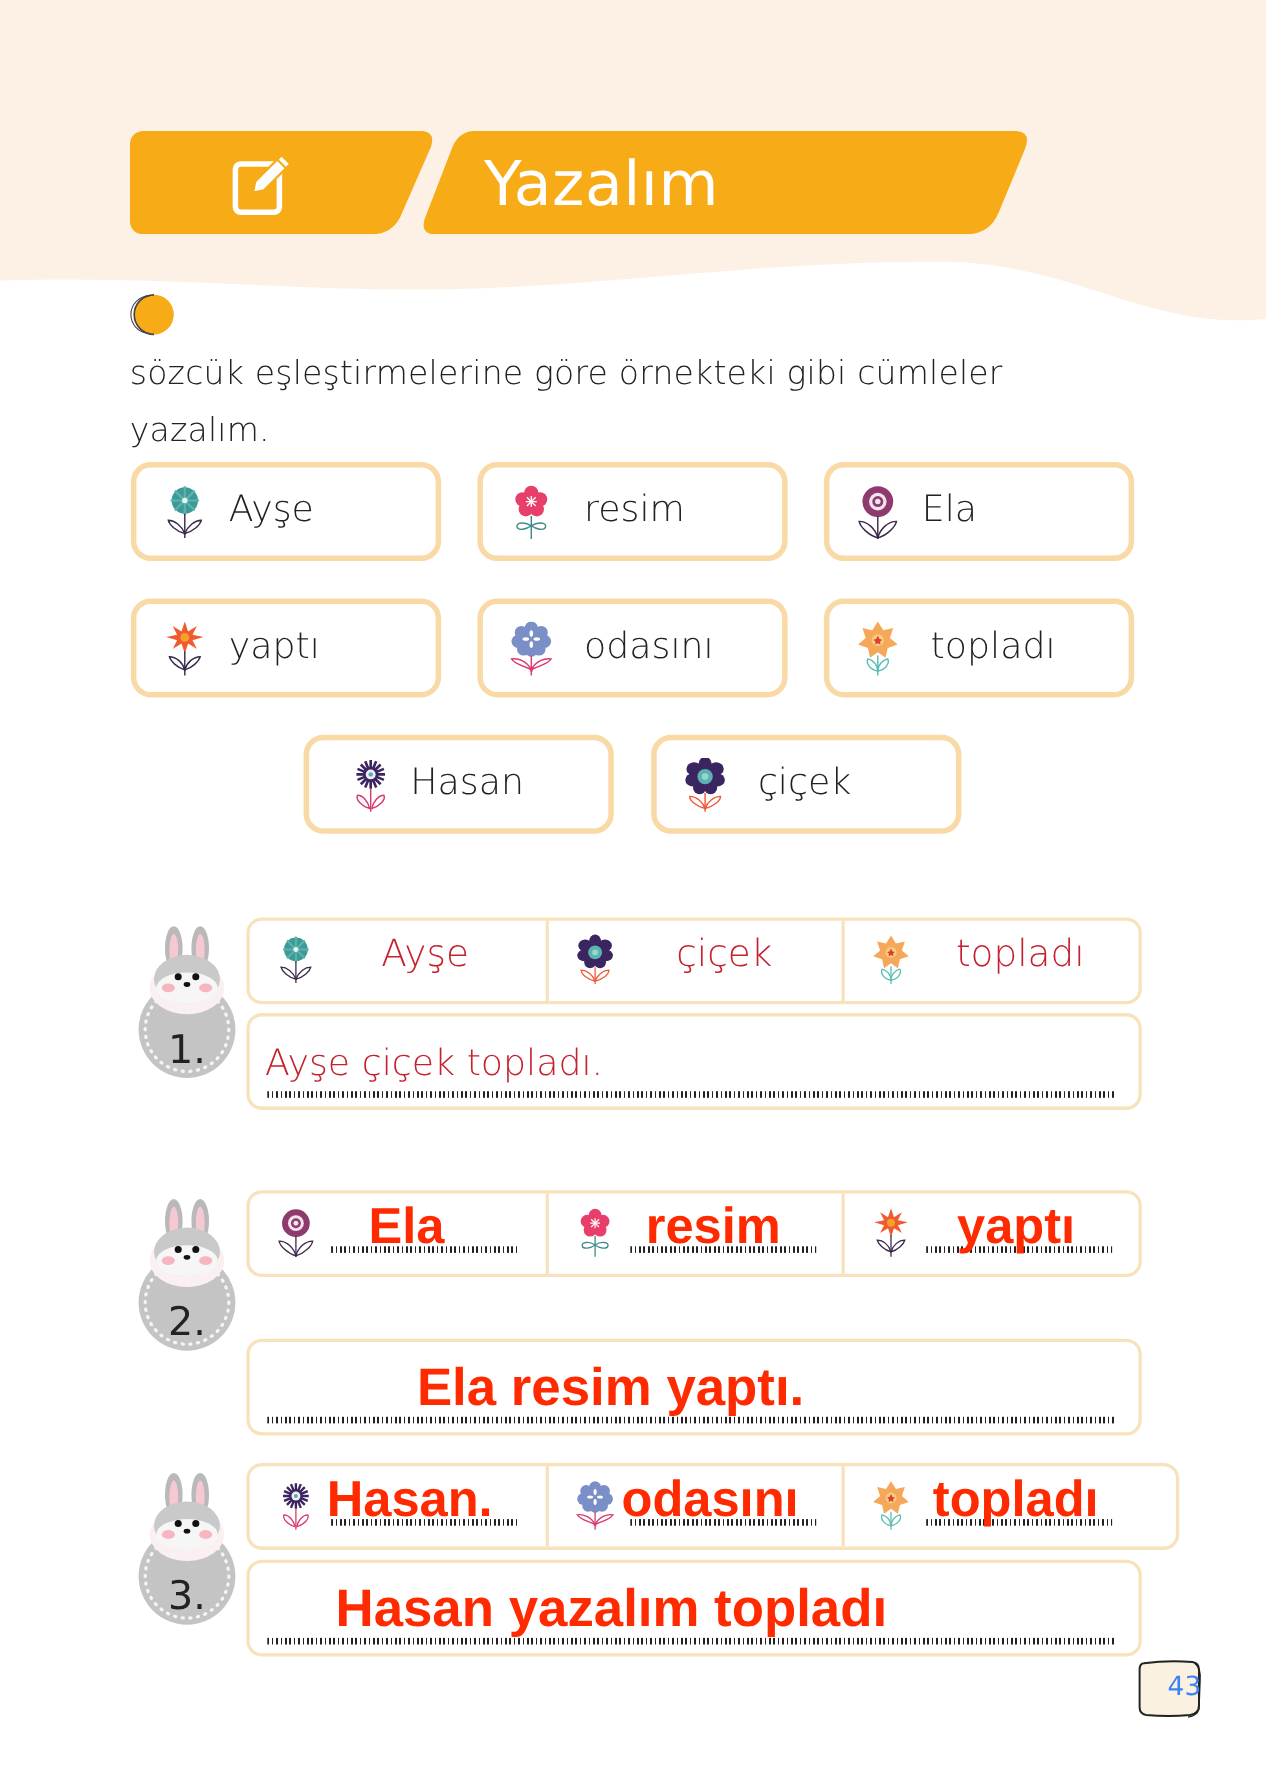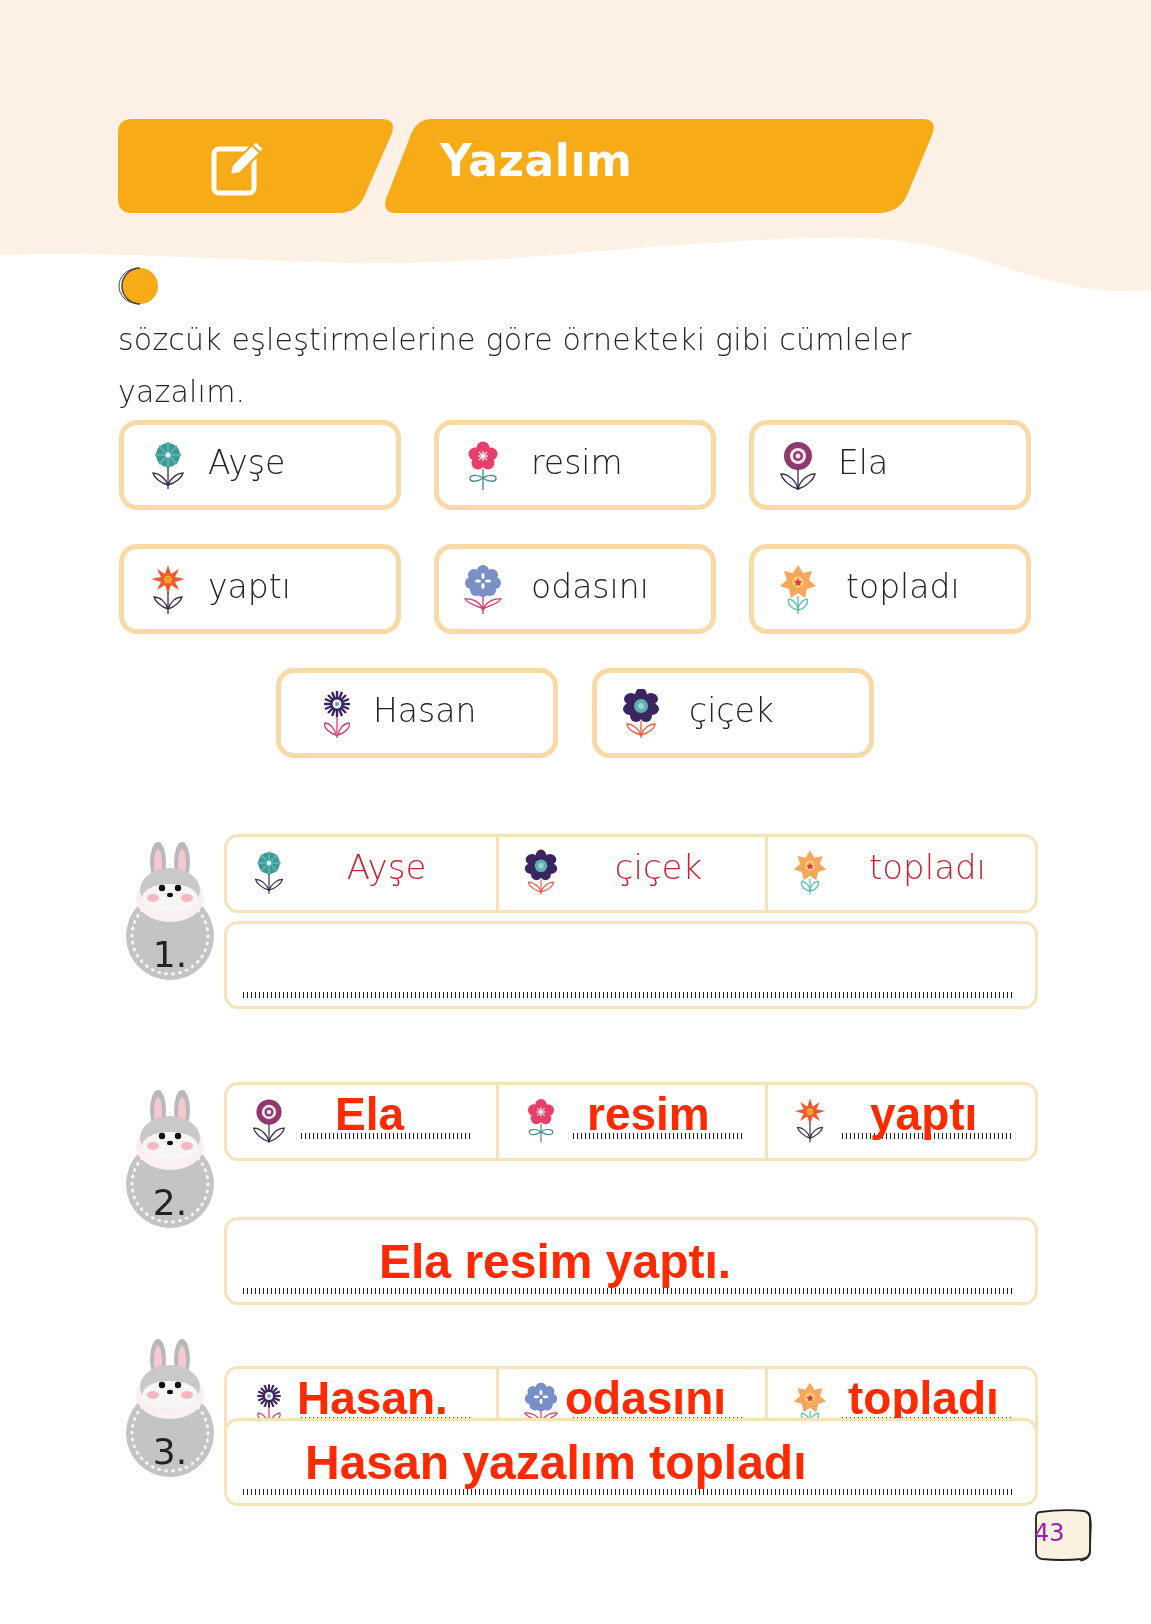--- a/index.html
+++ b/index.html
@@ -1,21 +1,21 @@
 <!DOCTYPE html>
 <html><head>
 <meta charset="utf-8">
 <style>
   html, body { margin:0; padding:0; }
   body { width:1151px; height:1624px; background:#ffffff; position:relative; overflow:hidden;
          font-family:"DejaVu Sans", sans-serif; color:#222; }
   .bg-wave { position:absolute; left:0; top:0; width:1151px; height:300px; }
   .hdr-left { position:absolute; left:118px; top:119px; width:278px; height:94px; }
   .hdr-right { position:absolute; left:382px; top:119px; width:553px; height:94px; }
-  .hdr-title { position:absolute; left:440px; top:135px; font-size:44px; color:#fff; font-family:"DejaVu Sans", sans-serif; font-weight:700; letter-spacing:0.5px; }
+  .hdr-title { position:absolute; left:440px; top:135px; font-size:56px; color:#fff; font-family:"DejaVu Sans", sans-serif; font-weight:400; letter-spacing:0.5px; }
   .edit-icon { position:absolute; left:210px; top:137px; width:60px; height:60px; }
   .bullet { position:absolute; left:118px; top:265px; width:42px; height:42px; }
   .instr { position:absolute; left:118px; top:262px; width:920px; font-size:30px; line-height:52px; color:#222; font-family:"DejaVu Sans", sans-serif; font-weight:300; letter-spacing:0.2px; }
   .instr .indent { display:inline-block; width:74px; }
 
   .word-card { position:absolute; width:272px; height:80px; border:5px solid #f9d9a6; border-radius:18px; background:#fff; box-sizing:content-box; }
   .word-card .flower { position:absolute; left:24px; top:16px; width:40px; height:50px; }
   .word-card .wlabel { position:absolute; left:84px; top:18px; font-size:33px; color:#222; font-weight:300; font-family:"DejaVu Sans", sans-serif; }
 
   .ex-row { position:absolute; left:224px; width:808px; height:73px; border:3px solid #f8e2bc; border-radius:14px; background:#fff; }
@@ -30,21 +30,21 @@
   .sent-box { position:absolute; left:224px; width:808px; height:82px; border:3px solid #f8e2bc; border-radius:14px; background:#fff; }
   .sent-box .dots { position:absolute; left:16px; right:20px; top:68px; height:6px;
      background-image: repeating-linear-gradient(90deg, #222 0 1.5px, transparent 1.5px 4px); }
   .sent-box .ctext { position:absolute; left:14px; top:22px; font-size:33px; color:#c4222e; font-weight:300; }
   .sent-box .atext { position:absolute; left:152px; top:14px; font-size:48px; color:#ff2a00; font-weight:bold; font-family:"Liberation Sans", sans-serif; }
 
   .badge { position:absolute; left:120px; width:100px; height:160px; }
   .badge .num { position:absolute; left:0; width:100px; top:94px; text-align:center; font-size:36px; color:#222; font-family:"DejaVu Sans", sans-serif; }
 
   .pagenum { position:absolute; left:1034px; top:1508px; width:58px; height:54px; }
-  .pagenum span { position:absolute; left:0; width:58px; top:11px; text-align:left; font-size:24px; color:#a21caf; }
+  .pagenum span { position:absolute; left:0; width:58px; top:11px; text-align:right; font-size:24px; color:#3b82f6; }
 </style>
 </head>
 <body>
 
 <svg width="0" height="0" style="position:absolute">
   <defs>
     <symbol id="f-teal" viewBox="0 0 40 50">
       <g fill="#3e9a96">
         <circle cx="20" cy="14" r="12"></circle>
       </g>
@@ -291,20 +291,21 @@
   </div>
   <div class="ex-cell div" style="left:538px">
     <svg class="flower">
         <use href="#f-daff"></use>
       </svg>
     <span class="cword">topladı</span>
   </div>
 </div>
 <div class="sent-box" style="top:921px;">
   <div class="dots"></div>
+  <span class="ctext">Ayşe çiçek topladı.</span>
 </div>
 
 <svg class="badge" style="top:1088px;">
     <use href="#bunny"></use>
   </svg>
 <div class="badge" style="top:1088px;">
     <div class="num">2.</div>
   </div>
 <div class="ex-row" style="top:1082px;">
   <div class="ex-cell" style="left:0">
@@ -333,21 +334,21 @@
   <div class="dots"></div>
   <span class="atext">Ela resim yaptı.</span>
 </div>
 
 <svg class="badge" style="top:1337px;">
     <use href="#bunny"></use>
   </svg>
 <div class="badge" style="top:1337px;">
     <div class="num">3.</div>
   </div>
-<div class="ex-row" style="top:1366px;">
+<div class="ex-row" style="top:1330px;padding-left:34px;">
   <div class="ex-cell" style="left:0">
     <svg class="flower">
         <use href="#f-daisy"></use>
       </svg>
     <div class="dots"></div>
     <span class="aword" style="left:70px">Hasan.</span>
   </div>
   <div class="ex-cell div" style="left:269px">
     <svg class="flower">
         <use href="#f-blue"></use>

